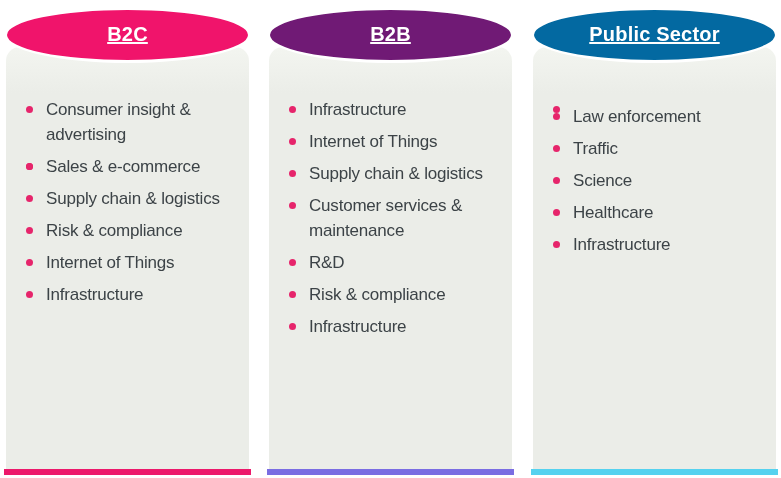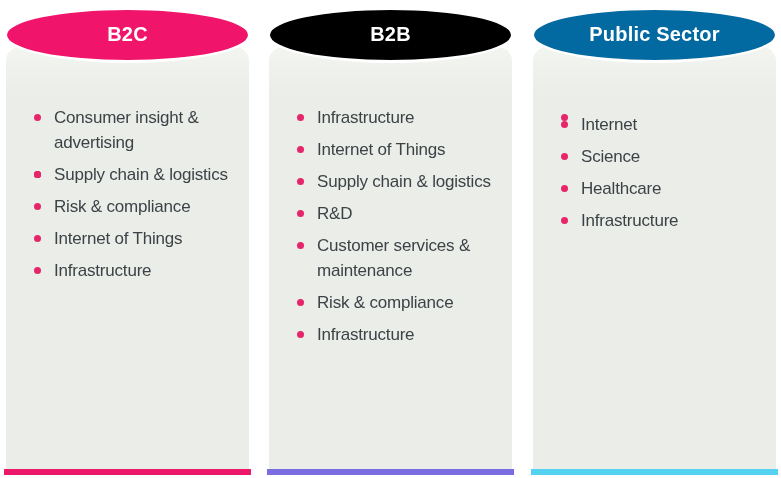--- a/index.html
+++ b/index.html
@@ -38,36 +38,37 @@
     display: flex;
     align-items: center;
     justify-content: center;
   }
   .title {
     color: #ffffff;
     font-weight: bold;
     font-size: 20px;
     letter-spacing: 0.2px;
     margin-top: -2px;
+    text-decoration: underline;
   }
 
   .body {
     position: absolute;
     left: 2px;
     right: 2px;
     top: 40px;
     bottom: 6px;
     border-radius: 14px 14px 0 0;
     background: linear-gradient(180deg, #f3f5f0 0px, var(--body-bg, #ebede8) 46px);
     z-index: 1;
   }
 
   .items {
     list-style: none;
-    margin: 16px;
+    margin: 8px;
     padding: 42px 3px 0 0;
   }
   .item {
     position: relative;
     padding-left: 32px;
     font-size: 17px;
     line-height: 25px;
     margin-bottom: 7px;
     letter-spacing: -0.2px;
   }
@@ -103,20 +104,21 @@
       <ul class="items">
         <li class="item">
           <span class="bullet"></span>
           <span>Consumer insight &amp; advertising</span>
         </li>
         <li class="item">
           <span class="bullet"></span>
         </li>
         <li class="item">
           <span class="bullet"></span>
+          <span>Sales &amp; e-commerce</span>
         </li>
         <li class="item">
           <span class="bullet"></span>
           <span>Supply chain &amp; logistics</span>
         </li>
         <li class="item">
           <span class="bullet"></span>
           <span>Risk &amp; compliance</span>
         </li>
         <li class="item">
@@ -126,44 +128,44 @@
         <li class="item">
           <span class="bullet"></span>
           <span>Infrastructure</span>
         </li>
       </ul>
     </div>
     <div class="baseline" style="background: rgb(236, 25, 107);"></div>
   </section>
 
   <section class="column col-1">
-    <div class="ellipse" style="background: #000000;">
+    <div class="ellipse" style="background: #701a75;">
       <span class="title">B2B</span>
     </div>
     <div class="body" style="color: rgb(60, 67, 71); --bullet: #E6256B; --body-bg: #EBEDE8;">
       <ul class="items">
         <li class="item">
           <span class="bullet"></span>
           <span>Infrastructure</span>
         </li>
         <li class="item">
           <span class="bullet"></span>
           <span>Internet of Things</span>
         </li>
         <li class="item">
           <span class="bullet"></span>
           <span>Supply chain &amp; logistics</span>
         </li>
         <li class="item">
           <span class="bullet"></span>
+          <span>Customer services &amp; maintenance</span>
+        </li>
+        <li class="item">
+          <span class="bullet"></span>
           <span>R&amp;D</span>
-        </li>
-        <li class="item">
-          <span class="bullet"></span>
-          <span>Customer services &amp; maintenance</span>
         </li>
         <li class="item">
           <span class="bullet"></span>
           <span>Risk &amp; compliance</span>
         </li>
         <li class="item">
           <span class="bullet"></span>
           <span>Infrastructure</span>
         </li>
       </ul>
@@ -175,21 +177,25 @@
     <div class="ellipse" style="background: #0369a1;">
       <span class="title">Public Sector</span>
     </div>
     <div class="body" style="color: rgb(60, 67, 71); --bullet: #E6256B; --body-bg: #EBEDE8;">
       <ul class="items">
         <li class="item">
           <span class="bullet"></span>
         </li>
         <li class="item">
           <span class="bullet"></span>
-          <span>Internet</span>
+          <span>Law enforcement</span>
+        </li>
+        <li class="item">
+          <span class="bullet"></span>
+          <span>Traffic</span>
         </li>
         <li class="item">
           <span class="bullet"></span>
           <span>Science</span>
         </li>
         <li class="item">
           <span class="bullet"></span>
           <span>Healthcare</span>
         </li>
         <li class="item">

